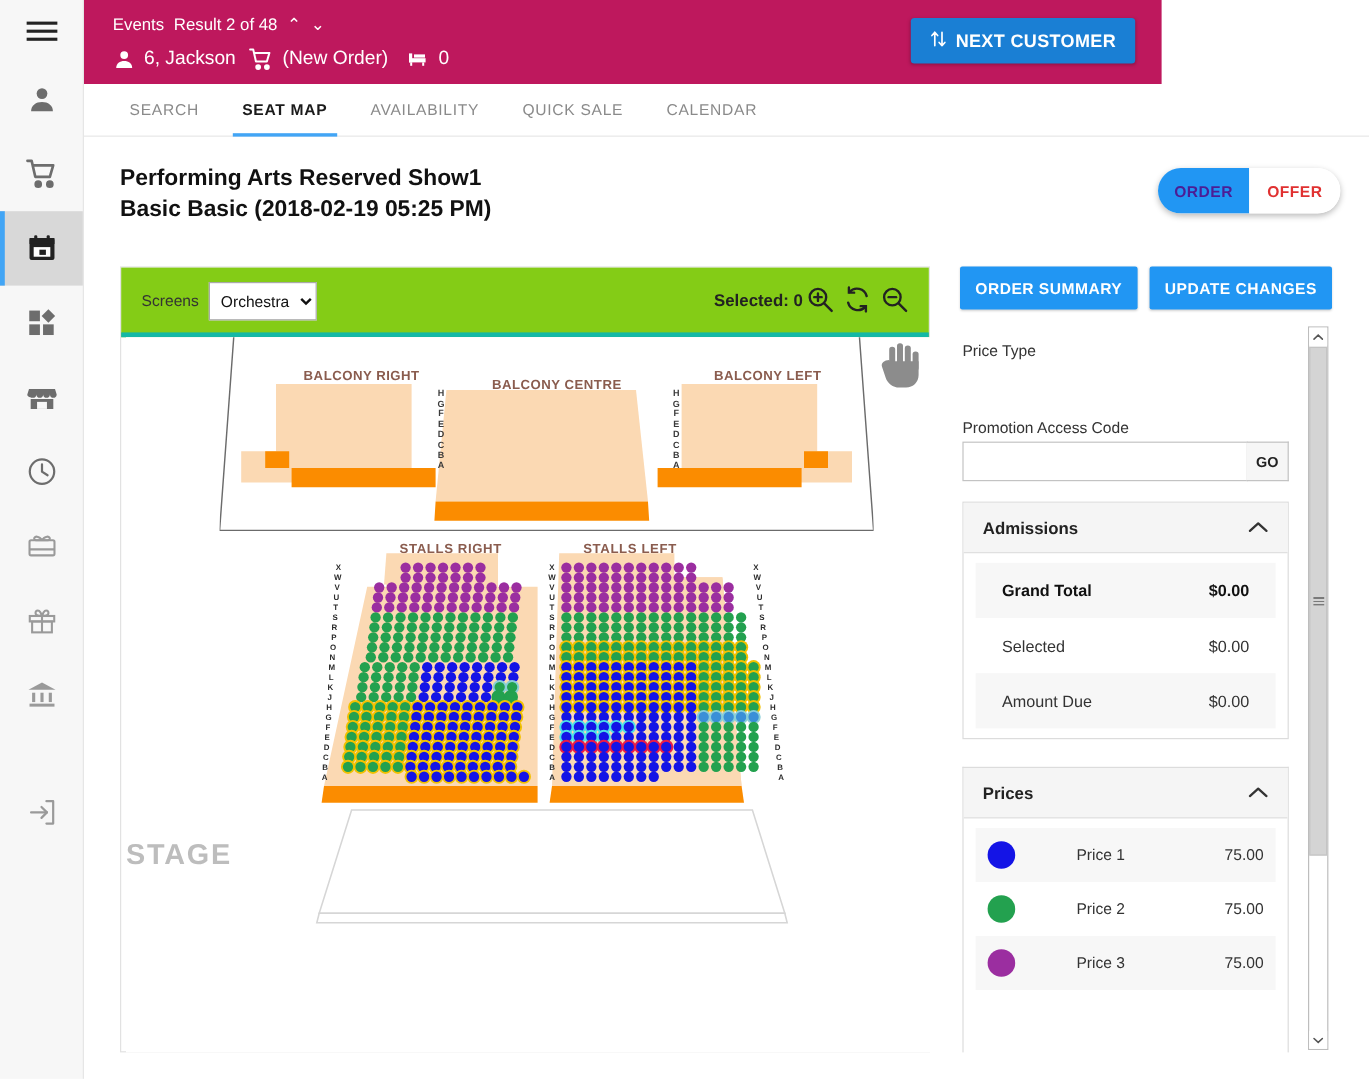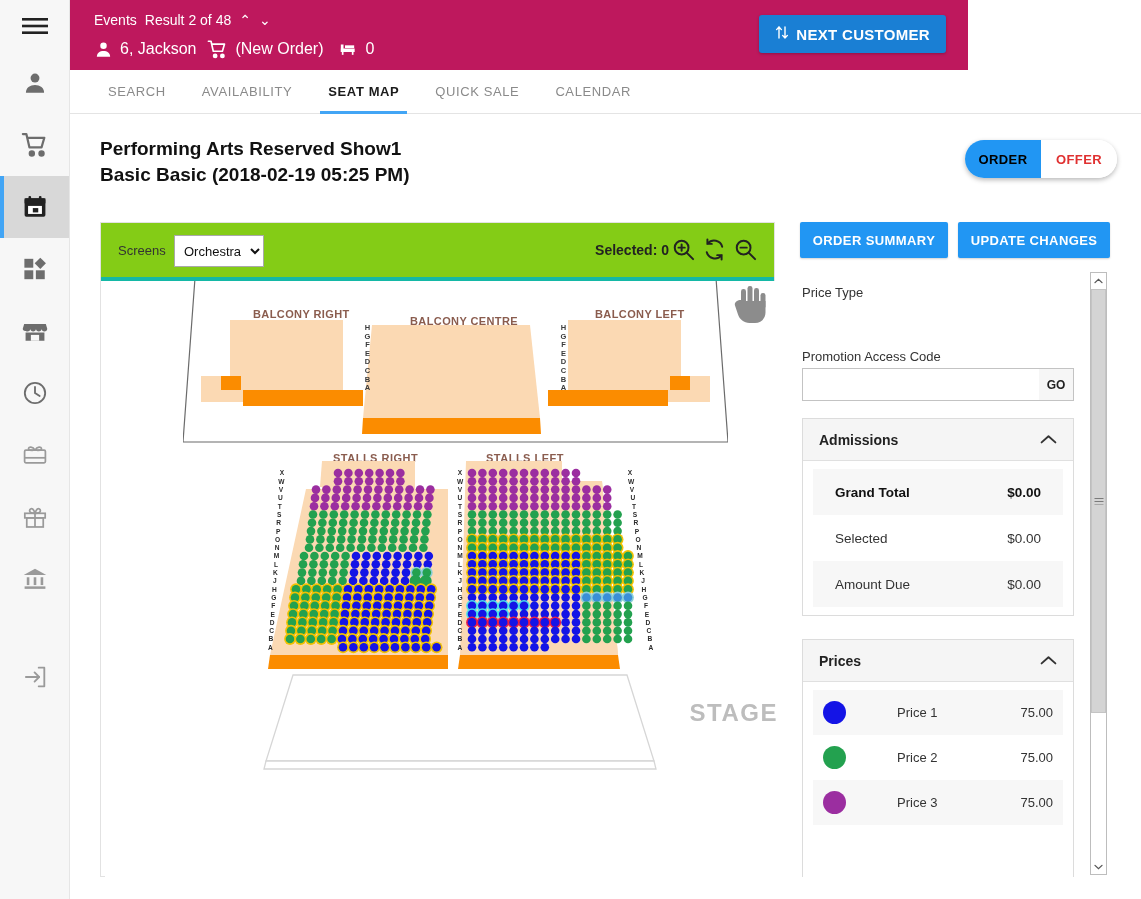--- a/index.html
+++ b/index.html
@@ -97,21 +97,21 @@
     background: #fff;
     border-radius: 19px;
     box-shadow: 0 2px 5px rgba(0,0,0,.28);
     display: flex; overflow: hidden;
   }
   .oo-seg {
     flex: 1; display: flex; align-items: center; justify-content: center;
     font-size: 13px; font-weight: bold; letter-spacing: .4px;
     cursor: pointer;
   }
-  .oo-seg.order { background: #2196f3; color: #000000; }
+  .oo-seg.order { background: #2196f3; color: #4c1d95; }
   .oo-seg.offer { background: #fff; color: #e03131; }
 
   
   #map-panel {
     position: absolute; left: 30px; top: 108px;
     width: 675px; height: 655px;
     border: 1px solid #e2e2e2;
     background: #fff;
   }
   #map-toolbar {
@@ -150,21 +150,21 @@
   }
   .rowletters {
     position: absolute; font-size: 7.5px; font-weight: bold; color: #3a3a3a;
     line-height: 8.6px; text-align: center; width: 9px;
   }
   .sect-label {
     position: absolute; font-size: 11px; font-weight: bold;
     color: #8a5c4e; letter-spacing: .5px; white-space: nowrap;
   }
   #stage-text {
-    position: absolute; width: 100%; text-align: right;
+    position: absolute; width: 100%; text-align: left;
     font-size: 24px; font-weight: bold; color: #bdbdbd; letter-spacing: 1.5px;
   }
 
   
   #right-panel {
     position: absolute; left: 730px; top: 108px;
     width: 310px; height: 655px;
   }
   .blue-btn {
     height: 36px; background: #2196f3; color: #fff;
@@ -410,22 +410,22 @@
           <path d="M4 13V2M4 2L1.6 4.6M4 2l2.4 2.6"></path>
           <path d="M10 2v11m0 0l2.4-2.6M10 13l-2.4-2.6"></path>
         </svg>
     </span>
     <span>NEXT CUSTOMER</span>
   </button>
 </div>
 
 <div id="tabstrip">
   <div class="tab">SEARCH</div>
+  <div class="tab active">SEAT MAP</div>
   <div class="tab">AVAILABILITY</div>
-  <div class="tab active">SEAT MAP</div>
   <div class="tab">QUICK SALE</div>
   <div class="tab">CALENDAR</div>
 </div>
 
 <div id="content">
 
   <div id="page-head">
     <div class="evt-title">Performing Arts Reserved Show1</div>
     <div class="evt-title">Basic Basic (2018-02-19 05:25 PM)</div>
   </div>

